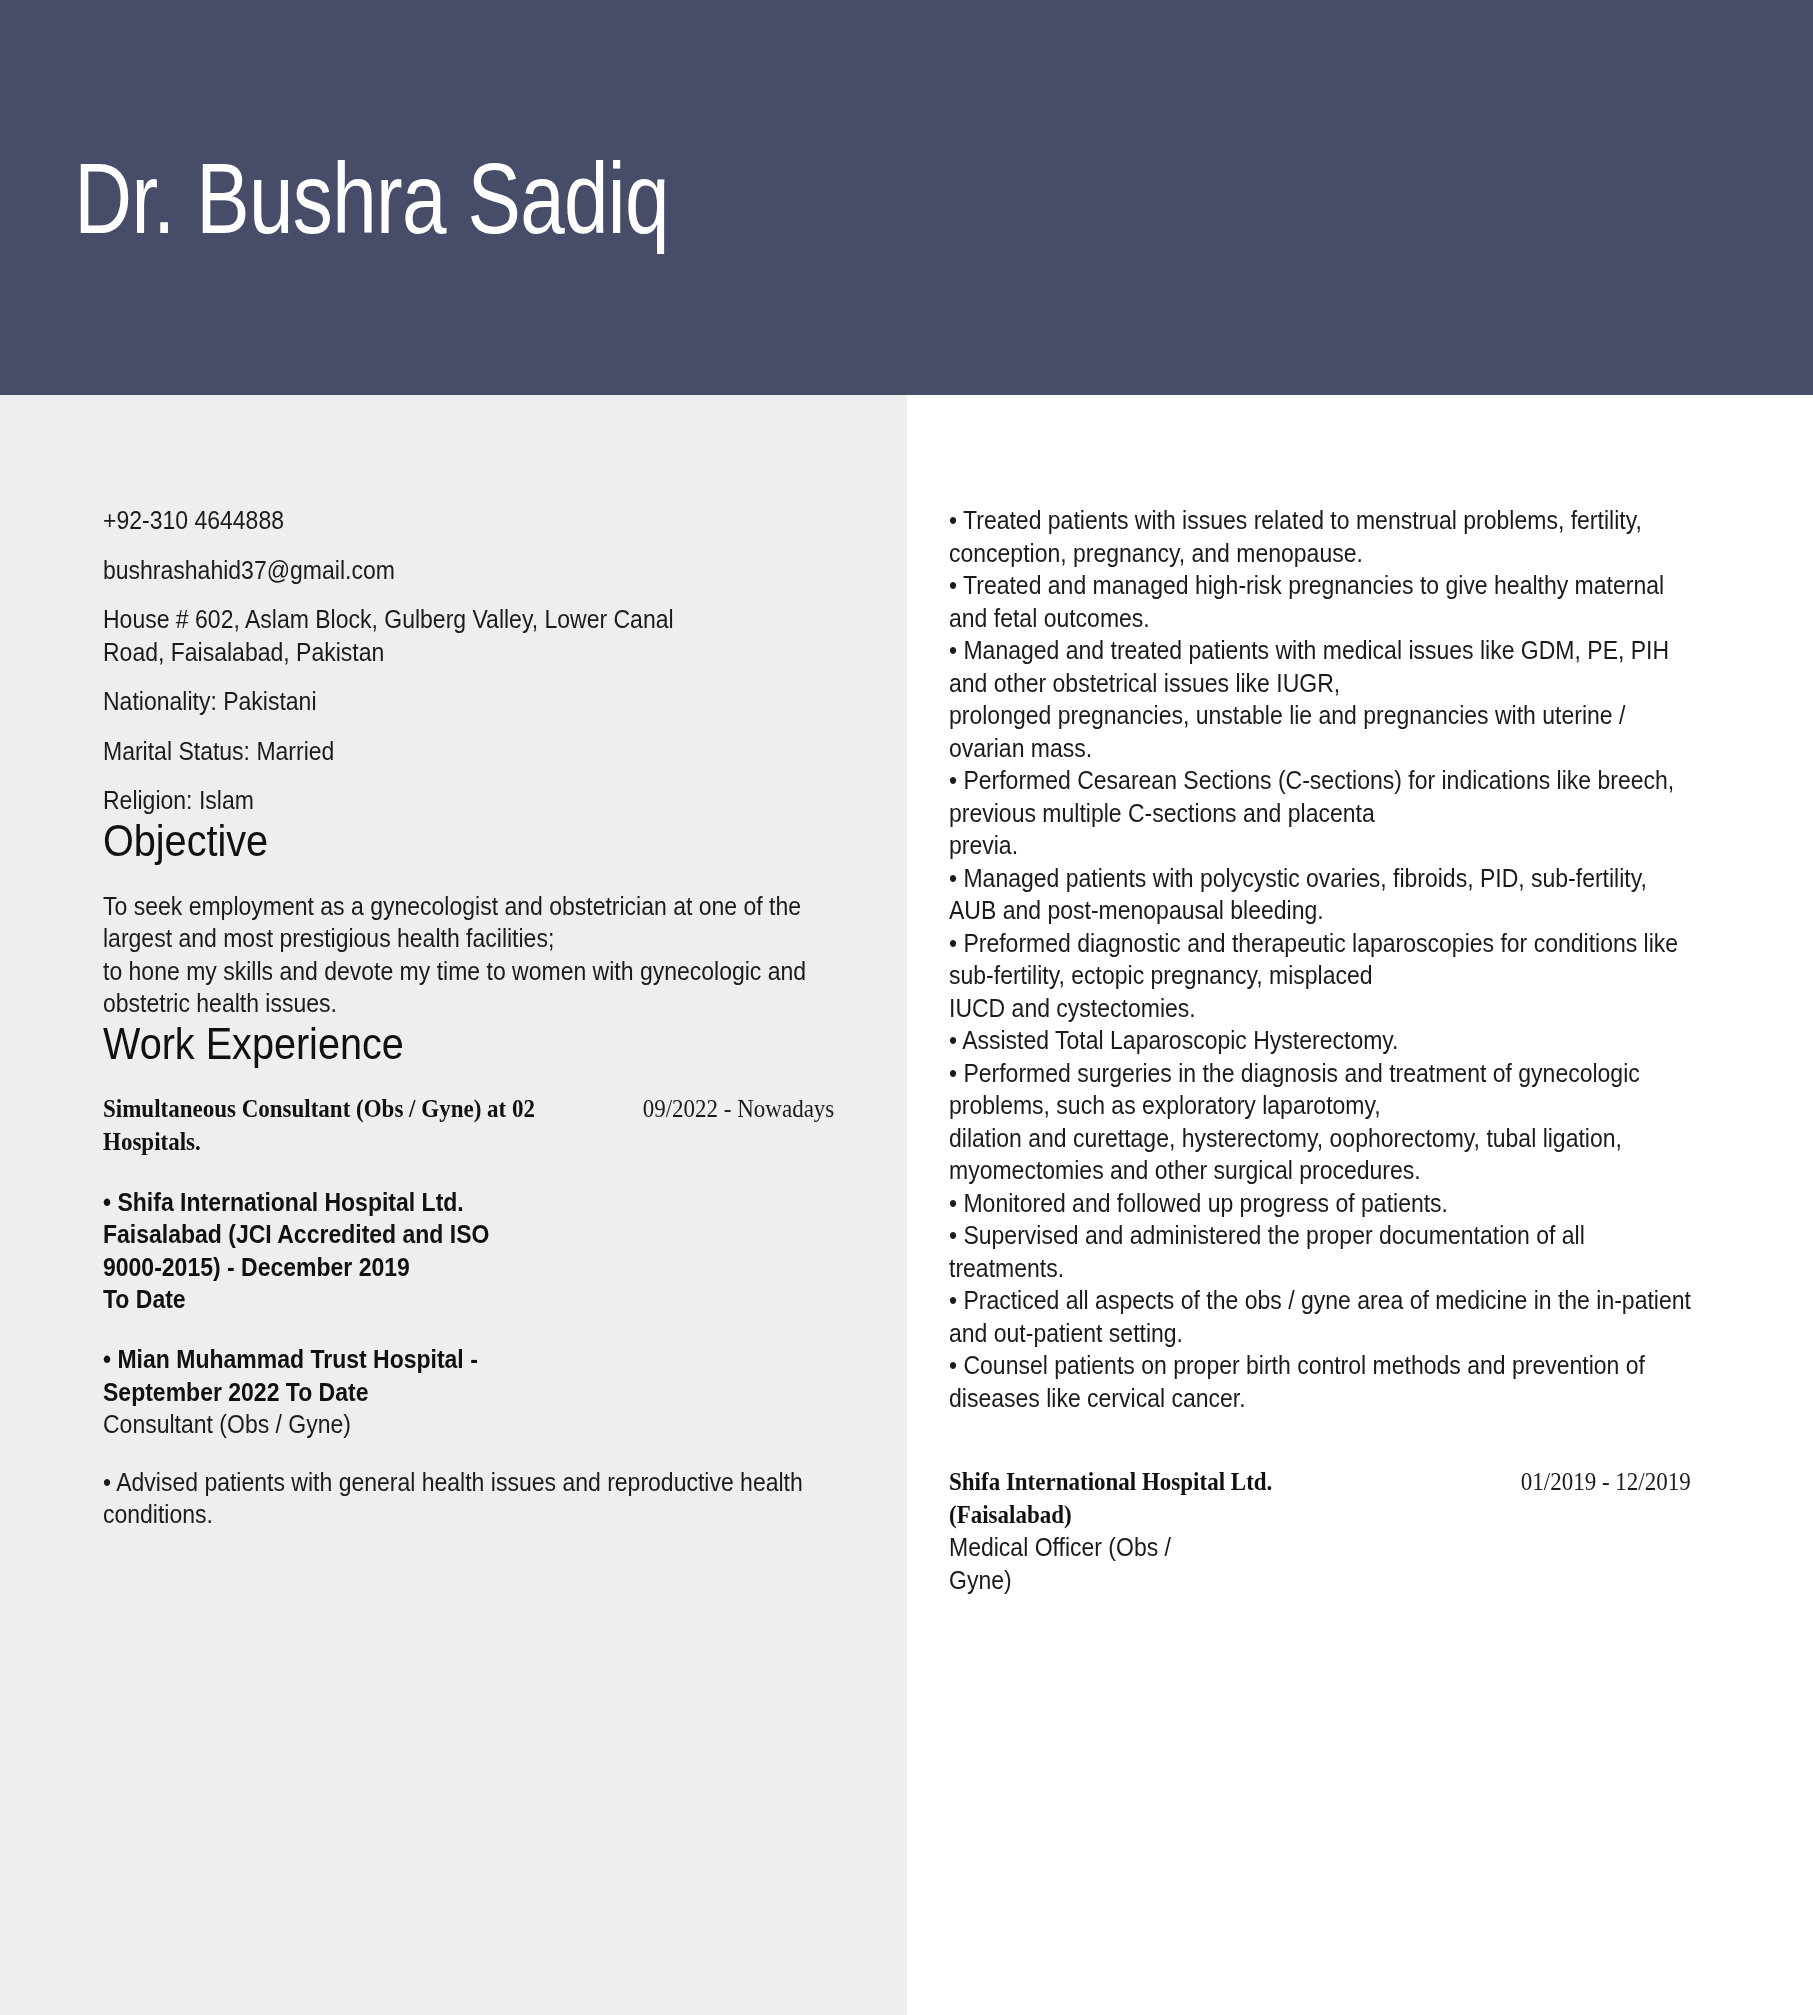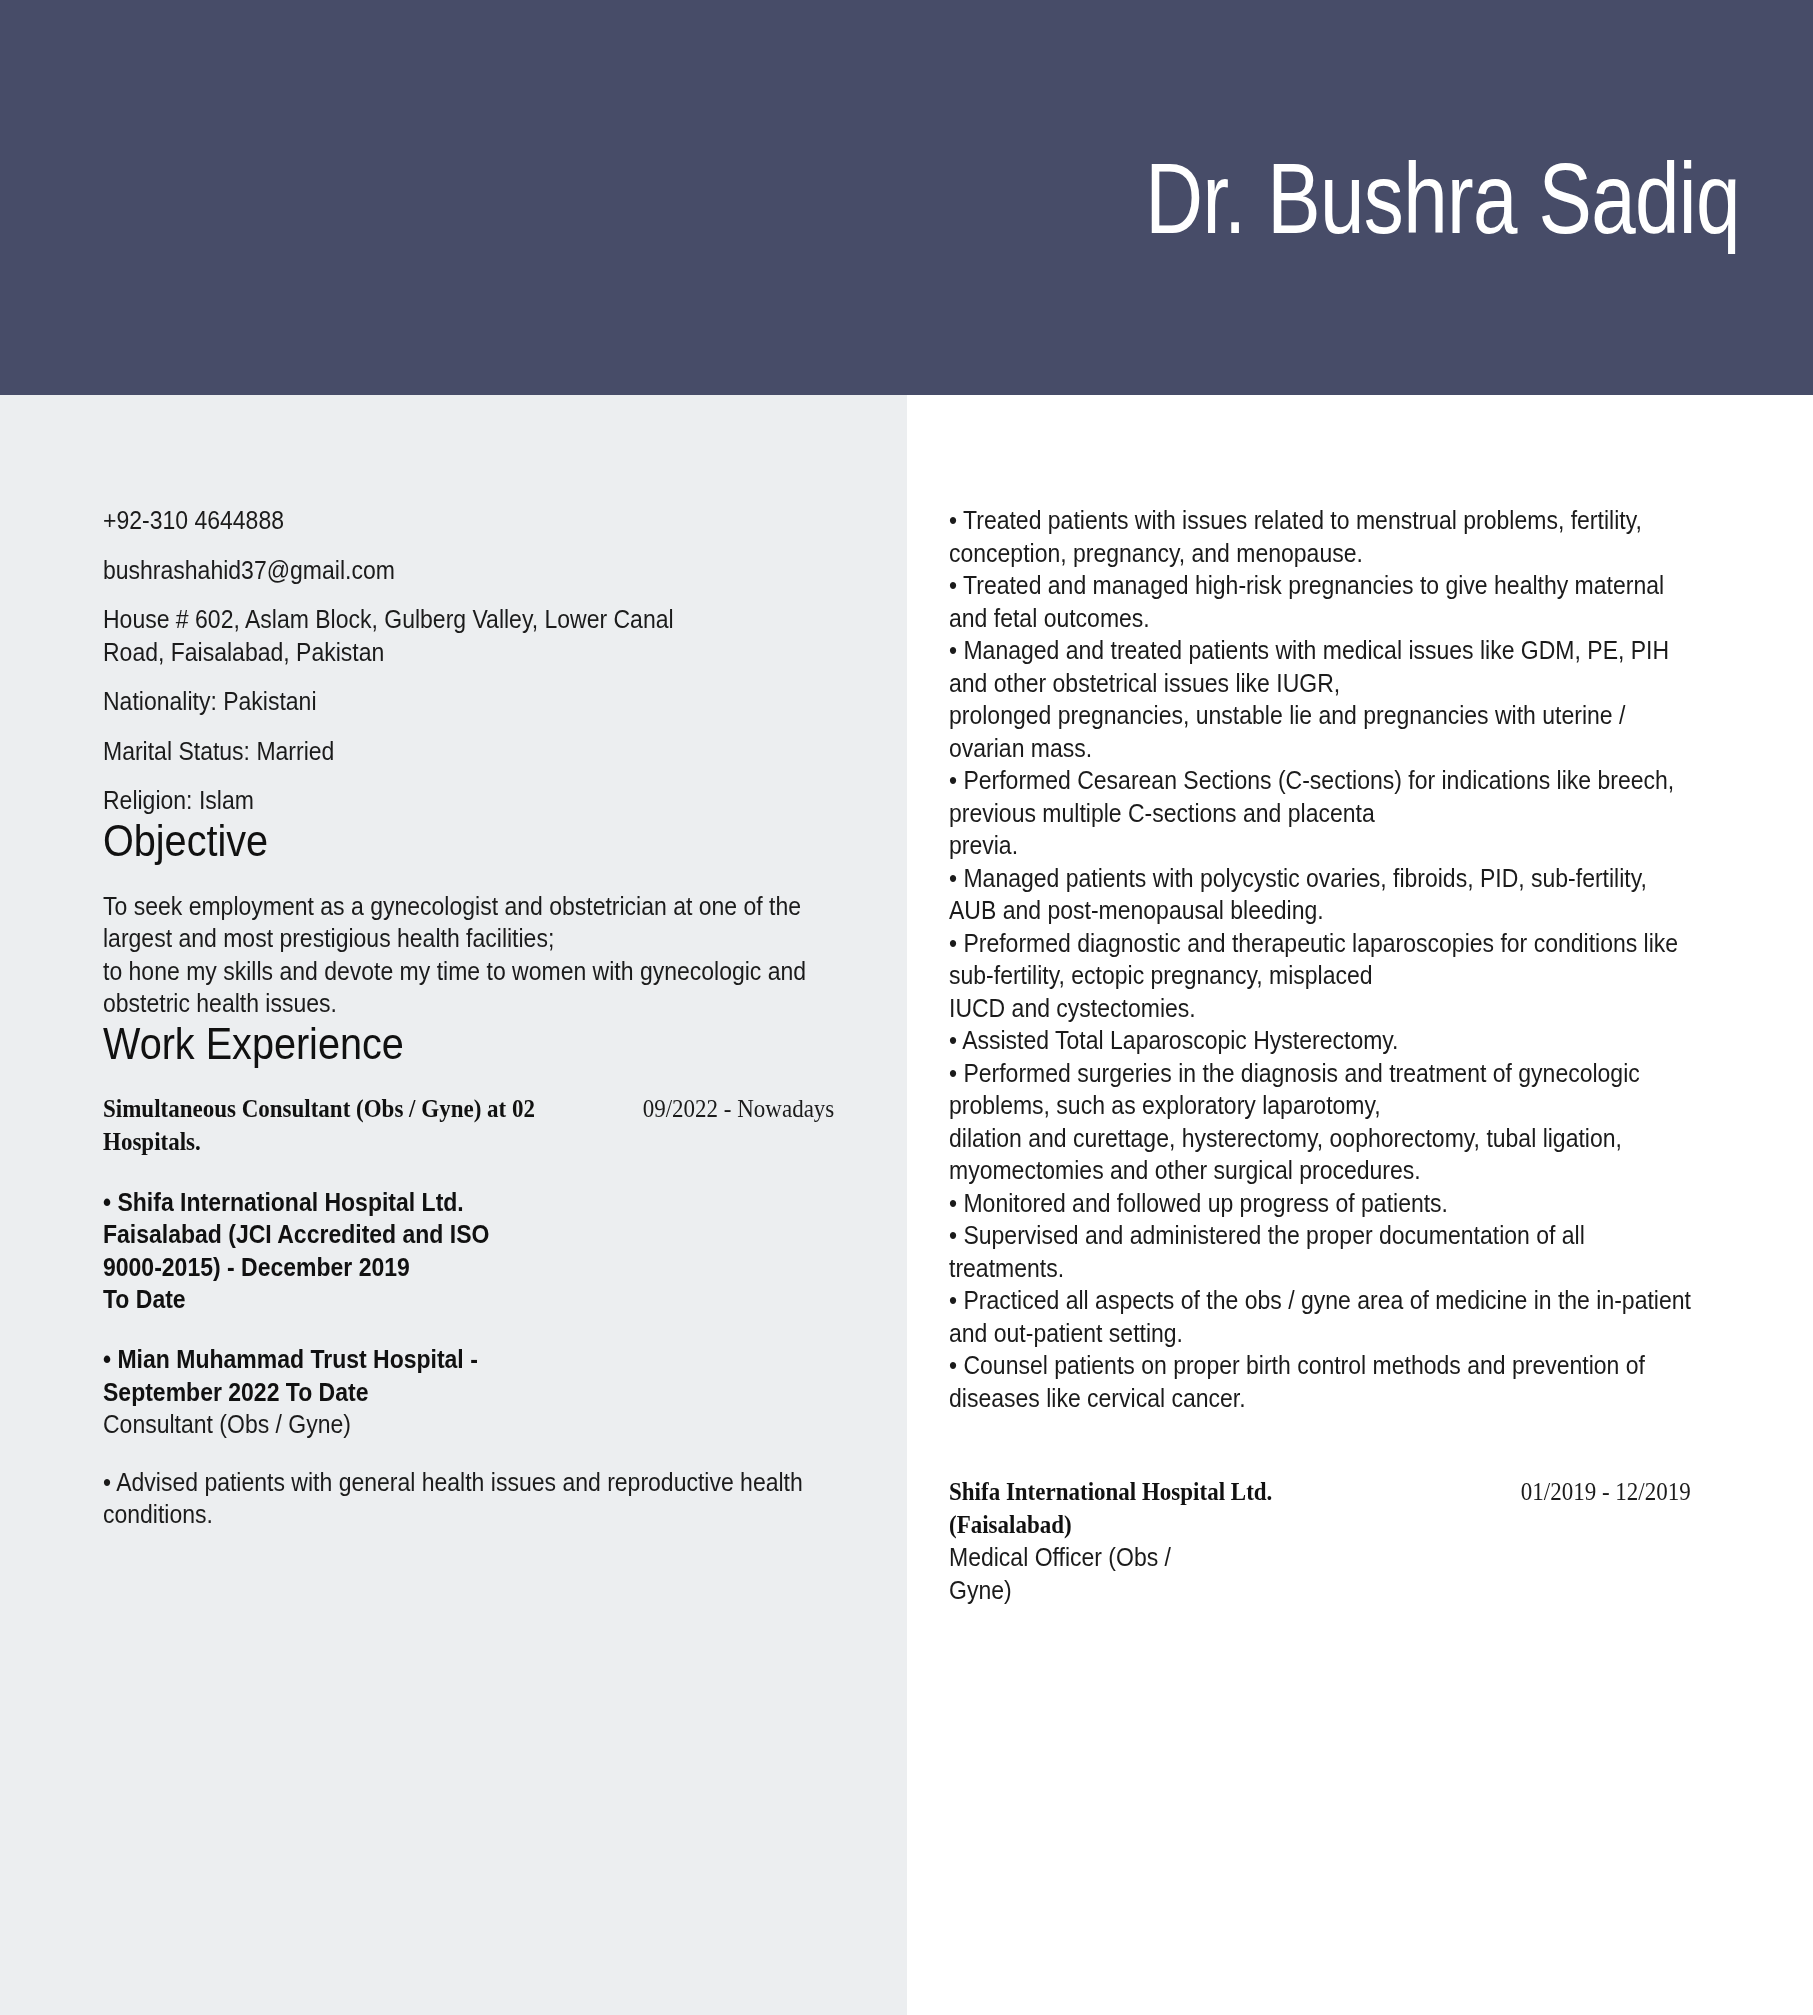--- a/index.html
+++ b/index.html
@@ -25,21 +25,21 @@
   
   .header-band {
     position: absolute;
     top: 0;
     left: 0;
     width: 1814px;
     height: 395px;
     background: #474C68;
     display: flex;
     align-items: center;
-    justify-content: flex-end;
+    justify-content: flex-start;
   }
 
   .header-name {
     color: #ffffff;
     font-size: 100px;
     font-weight: 400;
     letter-spacing: -0.8px;
     line-height: 1;
     font-family: "Liberation Sans", sans-serif;
     transform: scaleX(0.80);
@@ -249,21 +249,21 @@
         <div class="bullet-item" style="white-space:pre-line">• Performed surgeries in the diagnosis and treatment of gynecologic problems, such as exploratory laparotomy,
 dilation and curettage, hysterectomy, oophorectomy, tubal ligation, myomectomies and other surgical procedures.</div>
         <div class="bullet-item" style="white-space:pre-line">• Monitored and followed up progress of patients.</div>
         <div class="bullet-item" style="white-space:pre-line">• Supervised and administered the proper documentation of all treatments.</div>
         <div class="bullet-item" style="white-space:pre-line">• Practiced all aspects of the obs / gyne area of medicine in the in-patient and out-patient setting.</div>
         <div class="bullet-item" style="white-space:pre-line">• Counsel patients on proper birth control methods and prevention of diseases like cervical cancer.</div>
       </div>
 
       <div class="gap-md"></div>
 
-      <div class="job-entry" style="margin-top:10px">
+      <div class="job-entry" style="margin-top:0">
         <div class="job-head">
           <div class="job-title" style="max-width:403px">Shifa International Hospital Ltd. (Faisalabad)</div>
           <div class="job-dates">01/2019 - 12/2019</div>
         </div>
         <div class="job-role" style="max-width:282px">Medical Officer (Obs / Gyne)</div>
       </div>
 
     </div>
 
   </div>

